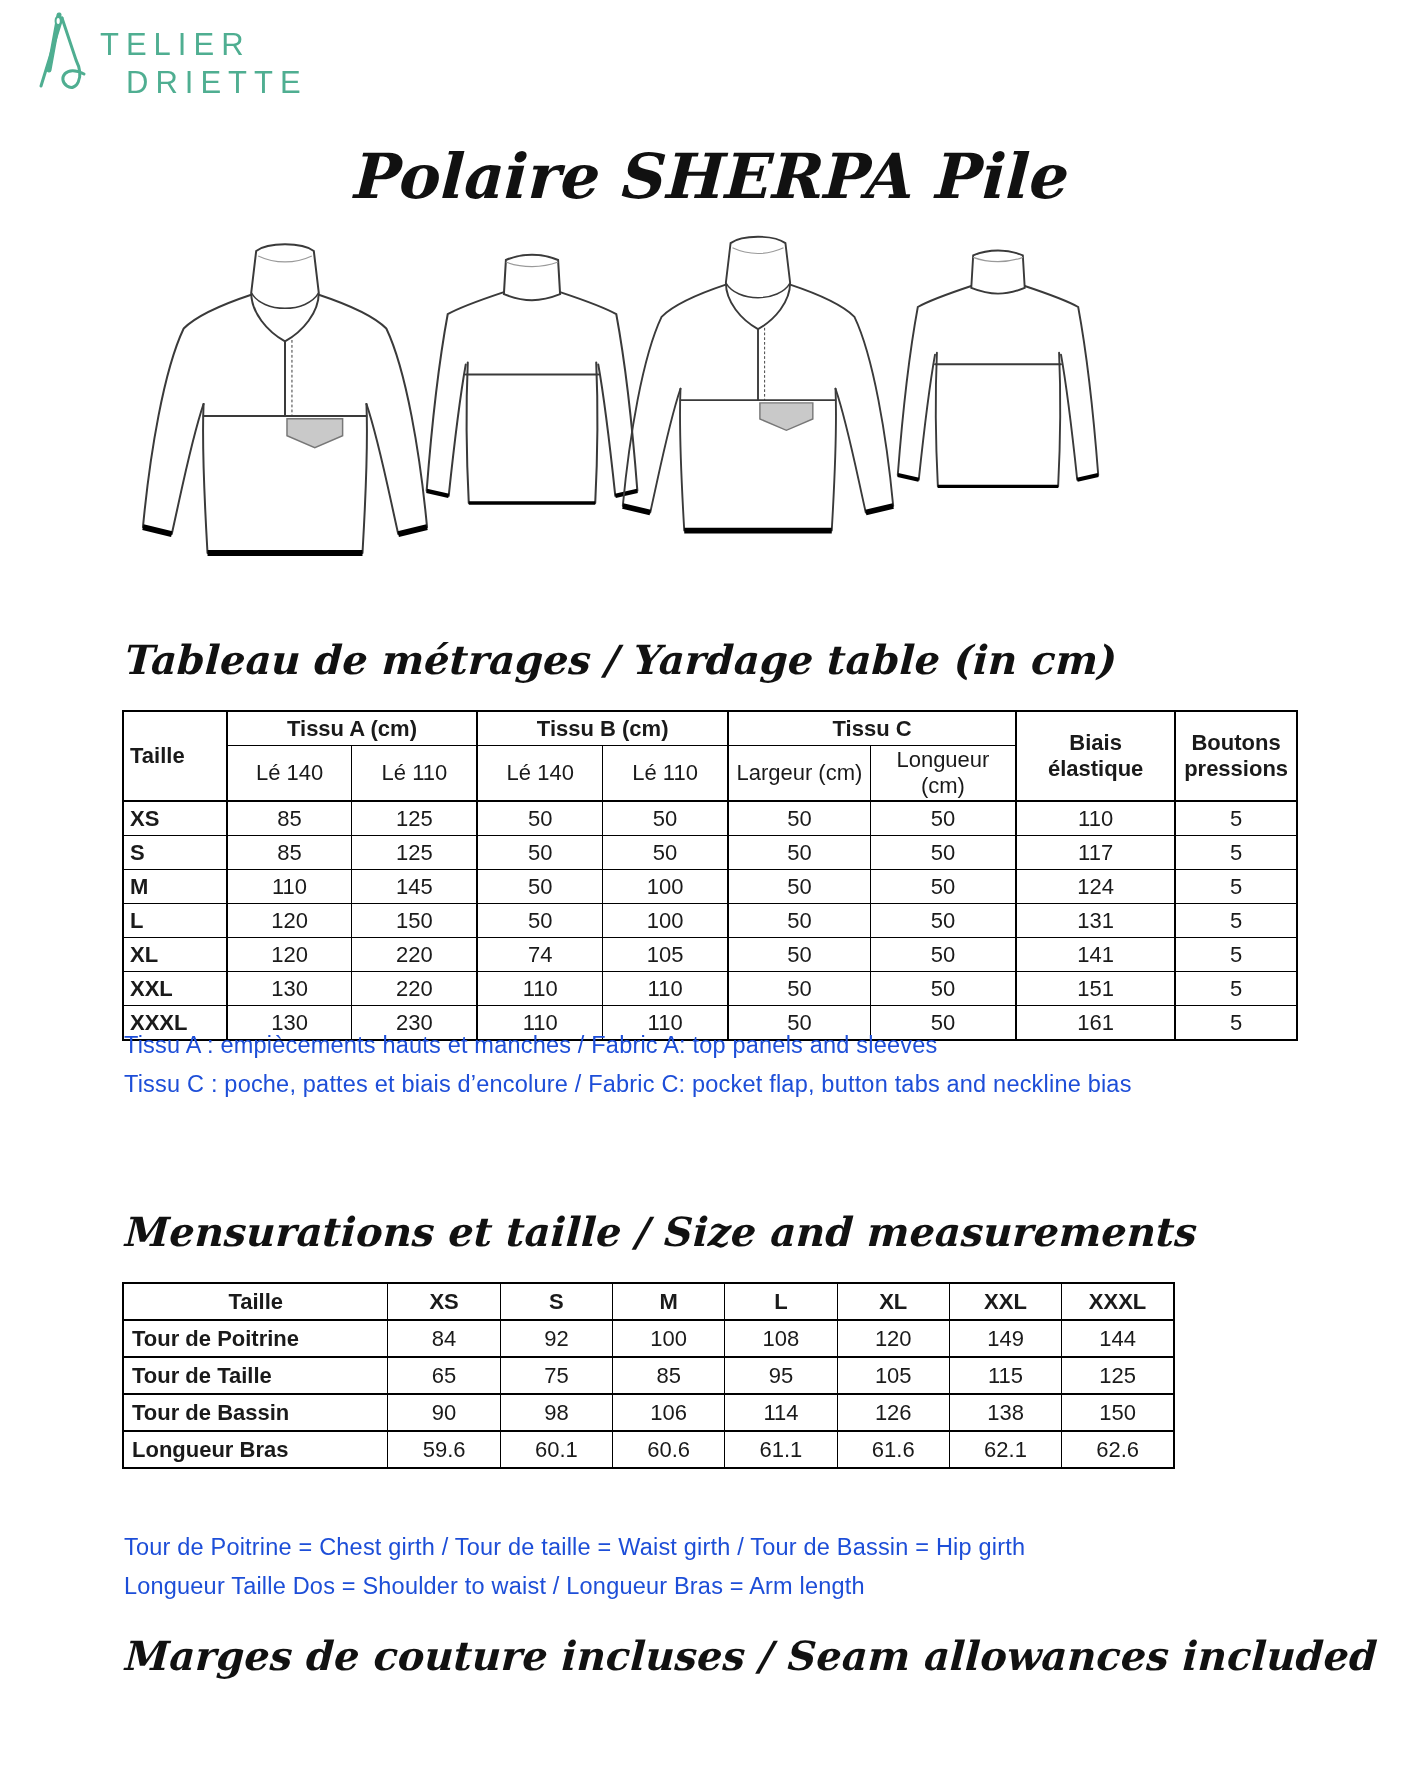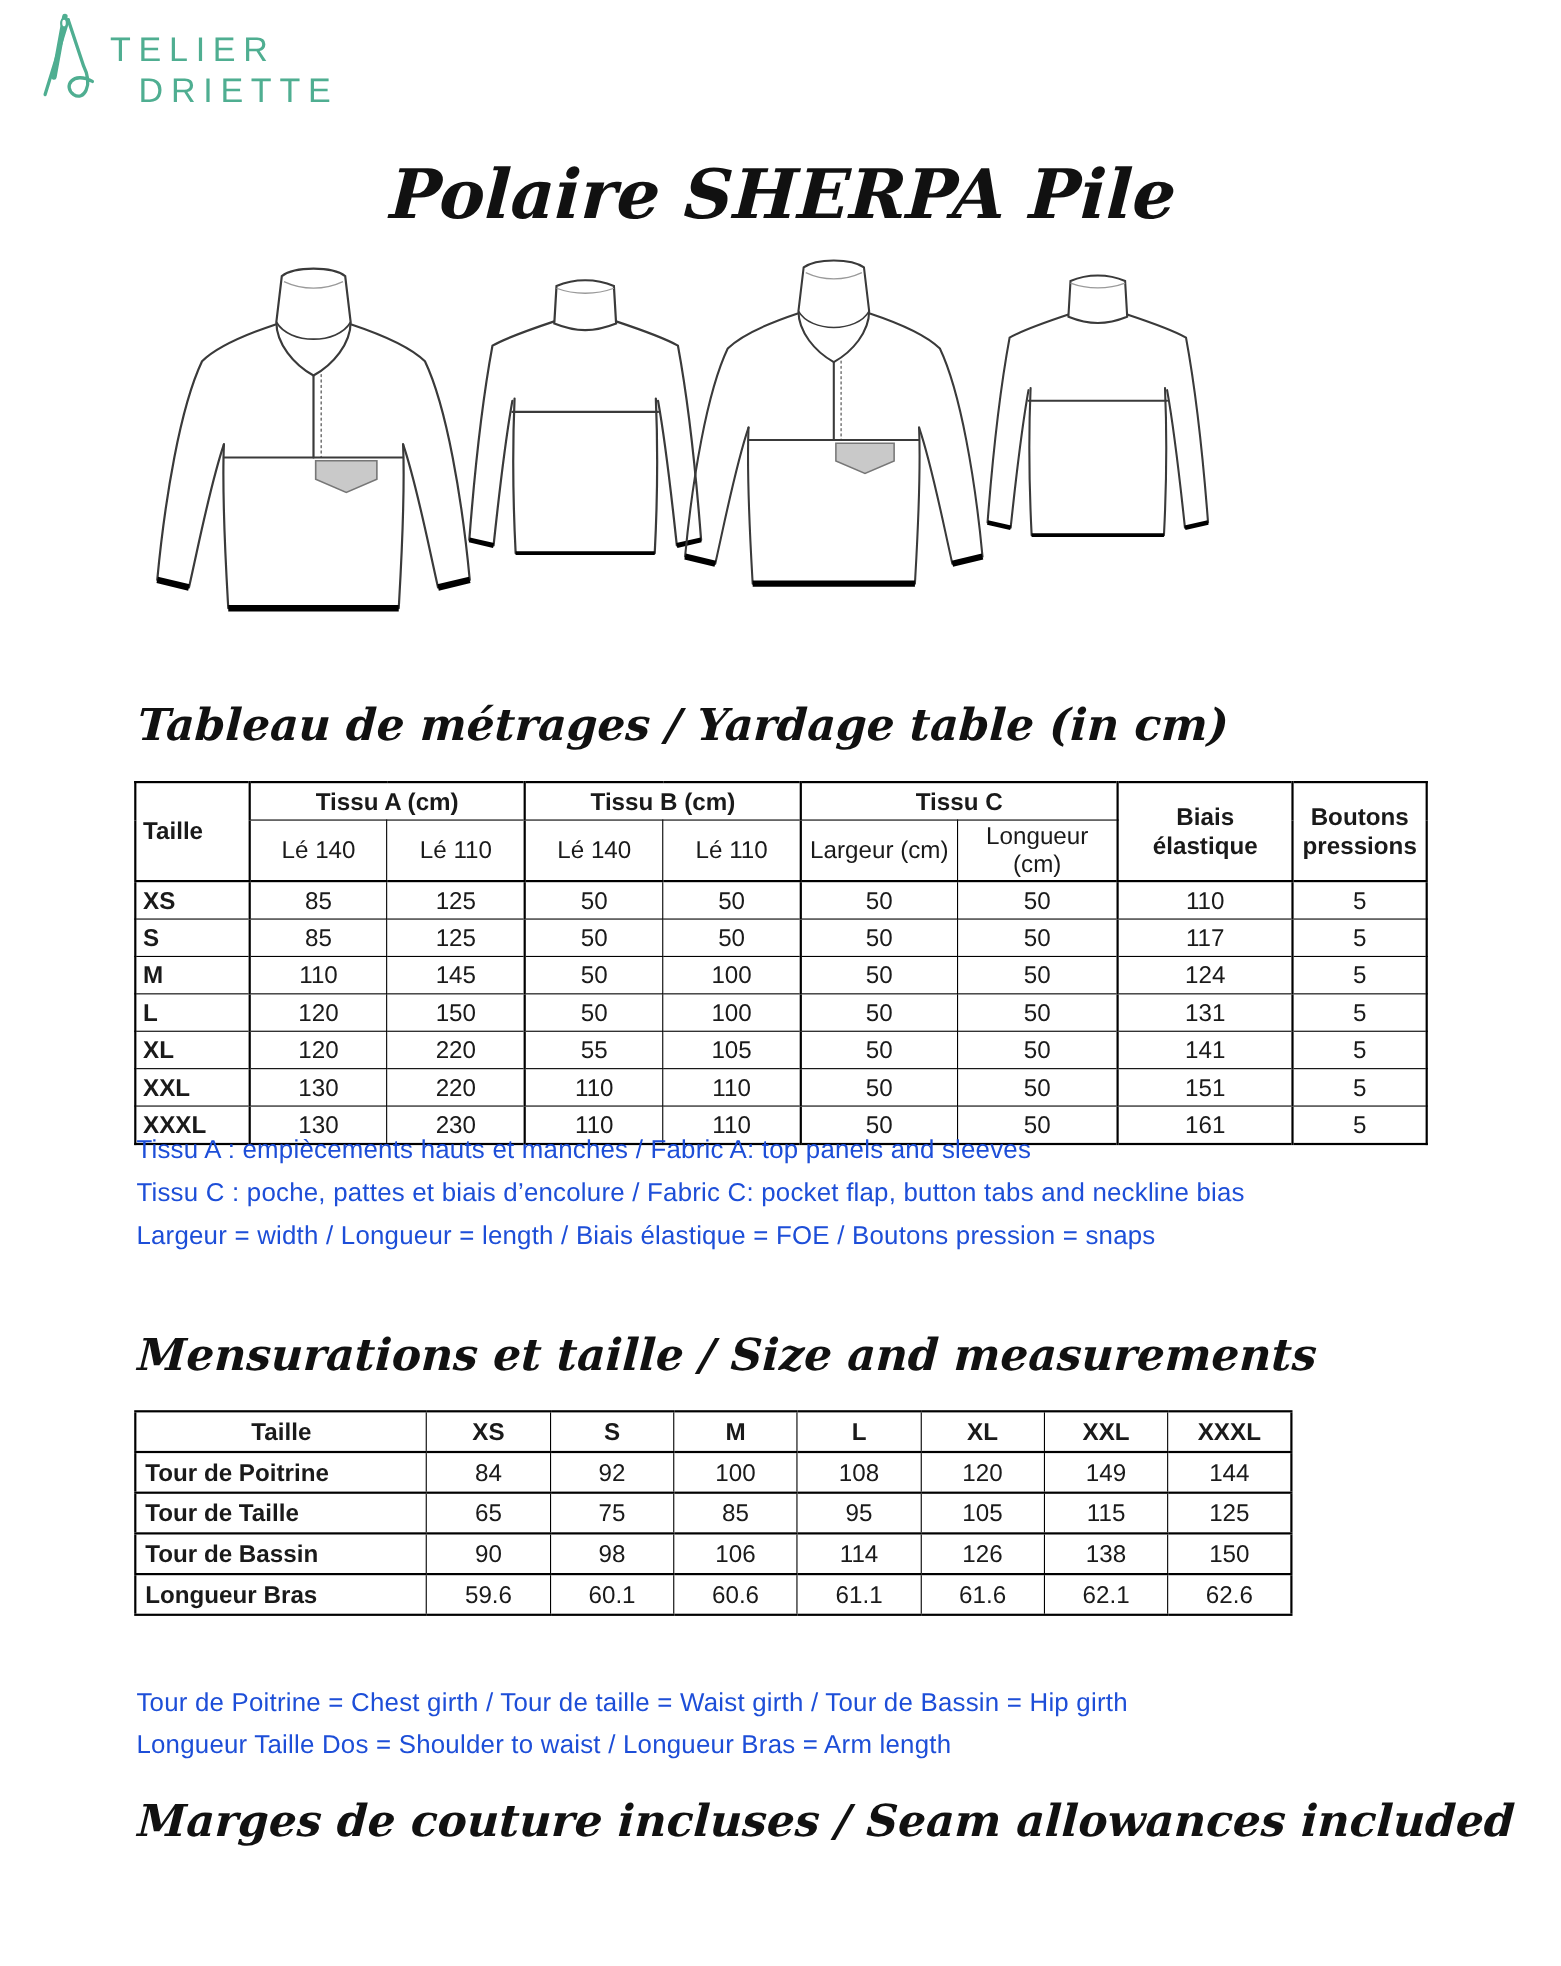--- a/index.html
+++ b/index.html
@@ -217,21 +217,21 @@
       <td>100</td>
       <td class="bl2">50</td>
       <td>50</td>
       <td class="bl2">131</td>
       <td class="bl2">5</td>
     </tr>
     <tr>
       <td class="rowhead">XL</td>
       <td class="bl2">120</td>
       <td>220</td>
-      <td class="bl2">55</td>
+      <td class="bl2">74</td>
       <td>105</td>
       <td class="bl2">50</td>
       <td>50</td>
       <td class="bl2">141</td>
       <td class="bl2">5</td>
     </tr>
     <tr>
       <td class="rowhead">XXL</td>
       <td class="bl2">130</td>
       <td>220</td>
@@ -252,21 +252,20 @@
       <td>50</td>
       <td class="bl2">161</td>
       <td class="bl2">5</td>
     </tr>
   </tbody>
     </table>
 
   <div class="notes notes-yardage">
     <div>Tissu A : empiècements hauts et manches / Fabric A: top panels and sleeves</div>
     <div>Tissu C : poche, pattes et biais d’encolure / Fabric C: pocket flap, button tabs and neckline bias</div>
-    <div>Largeur = width / Longueur = length / Biais élastique = FOE / Boutons pression = snaps</div>
   </div>
 
   <div class="script h-measure">Mensurations et taille / Size and measurements</div>
 
   <table class="measure-table">
     <colgroup>
       <col class="m-label">
         <col class="m-size">
         <col class="m-size">
         <col class="m-size">

